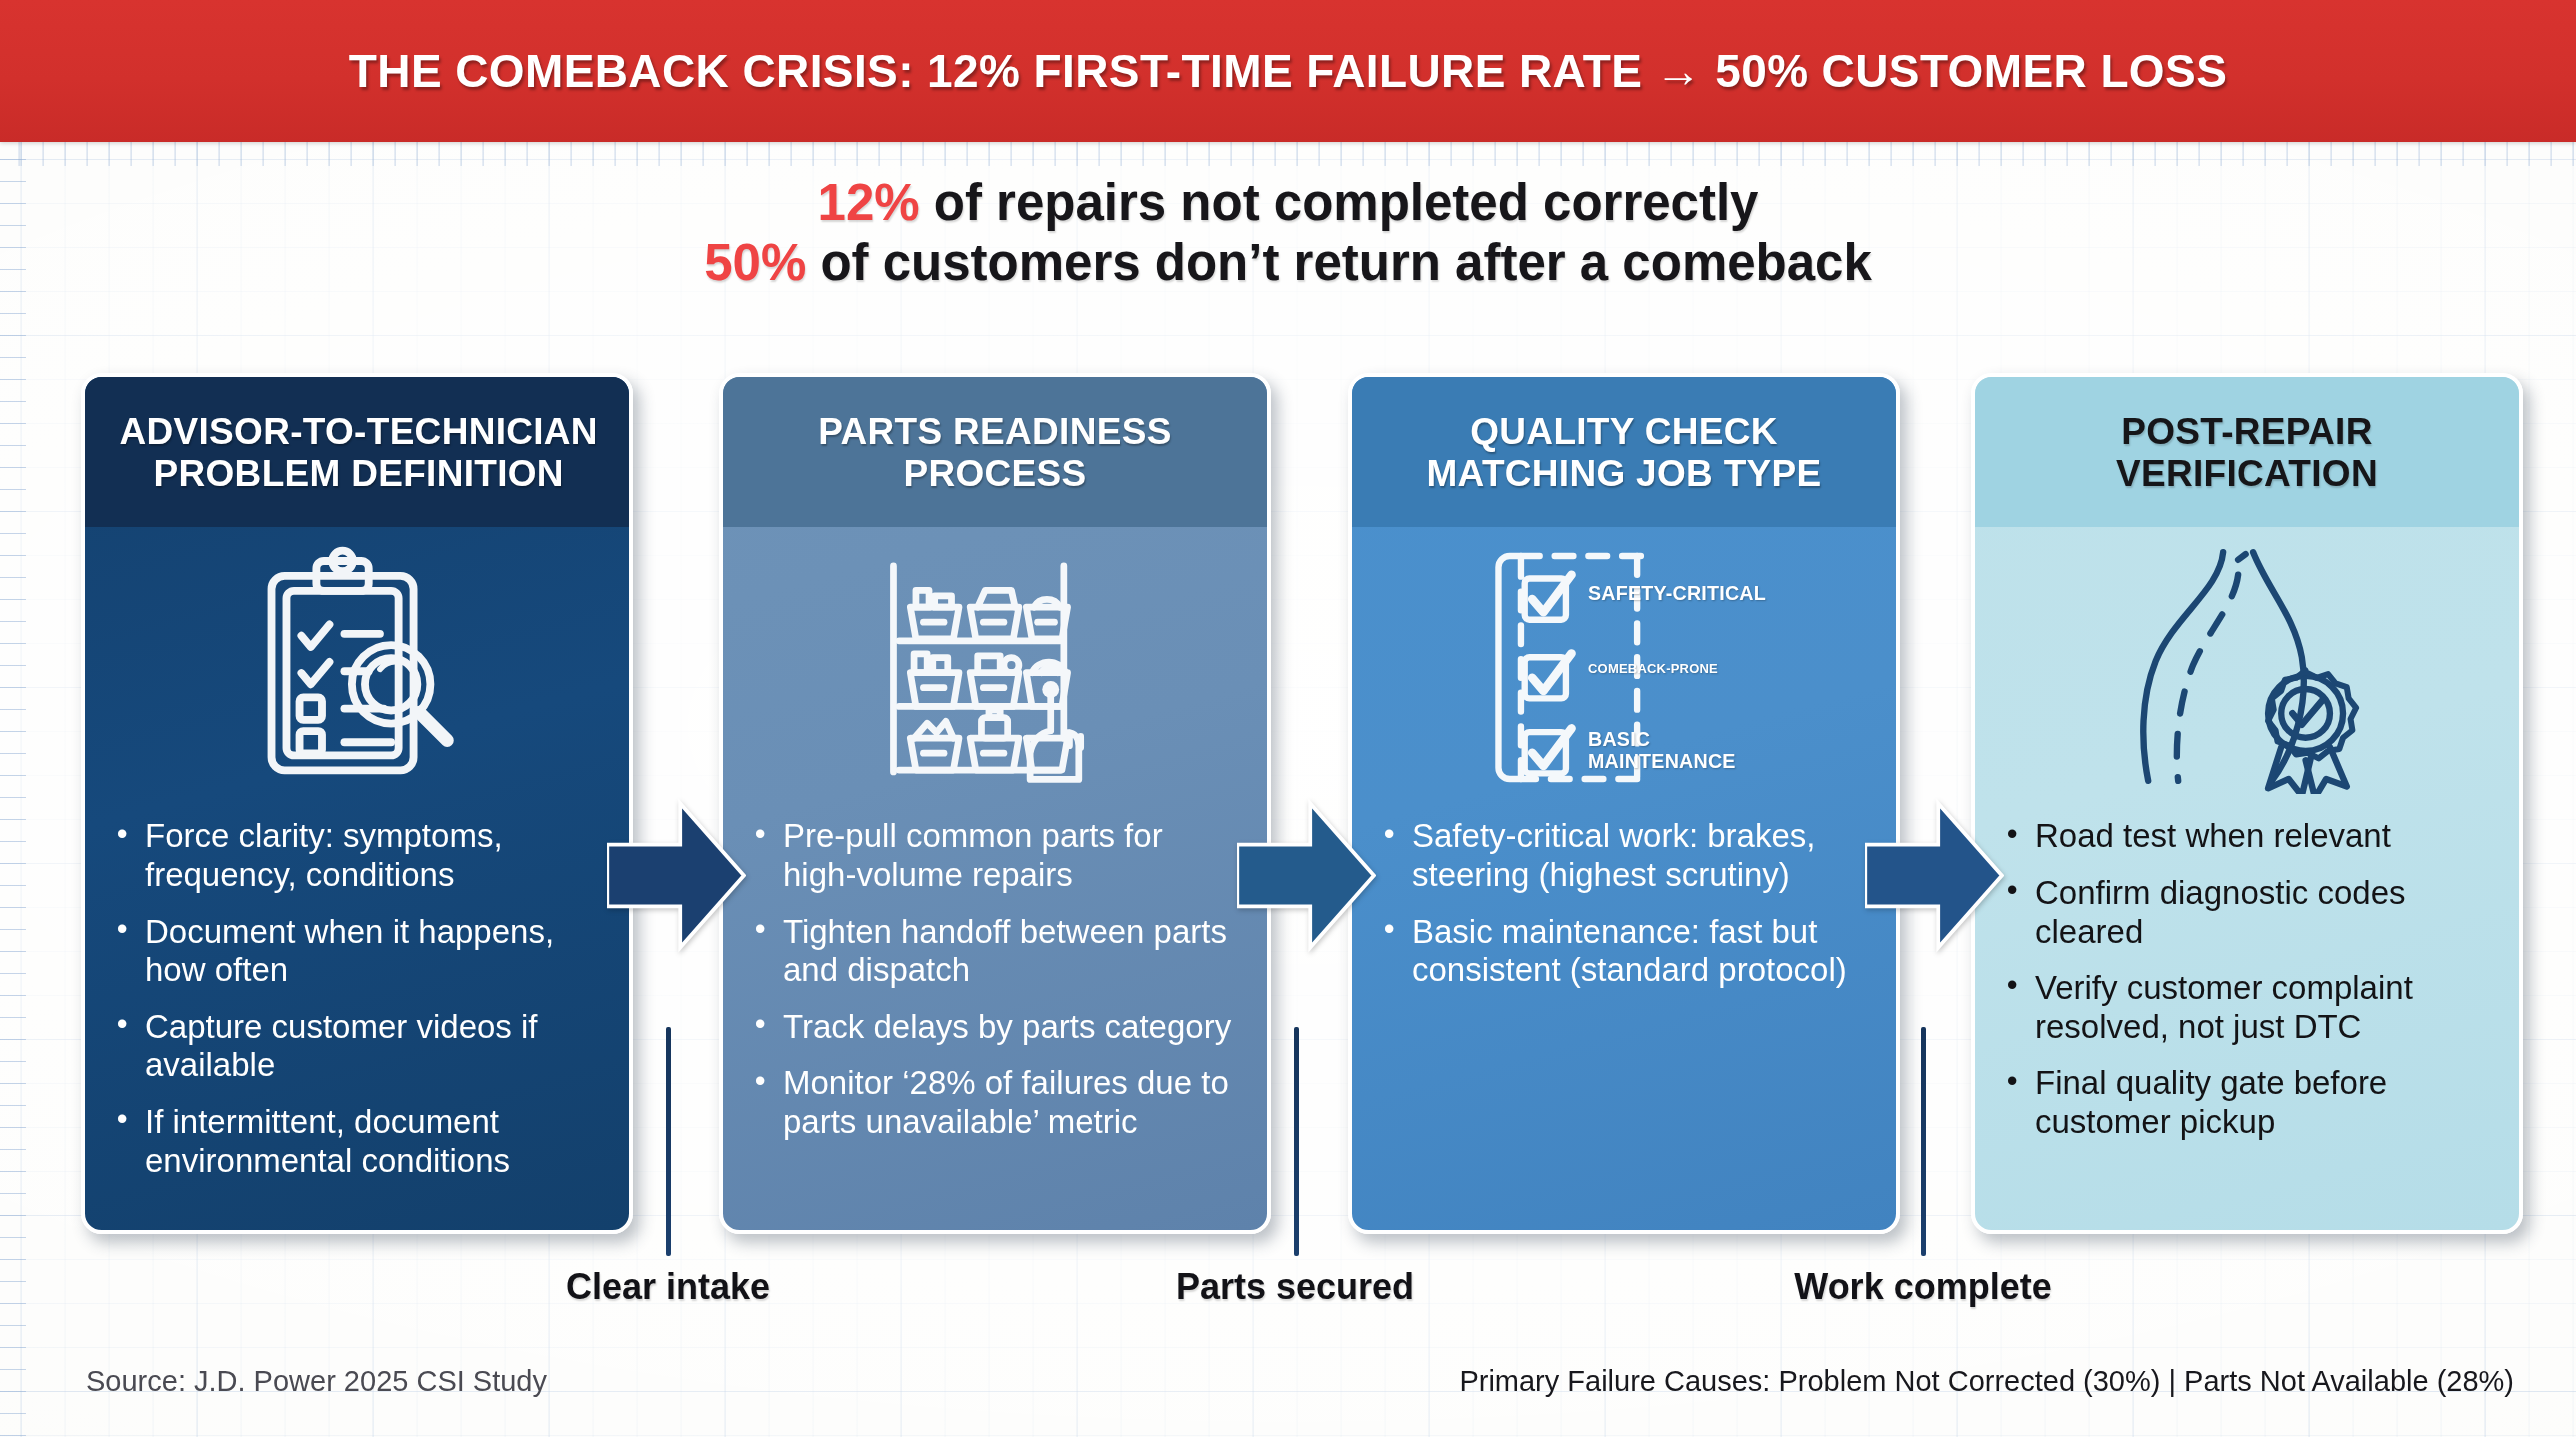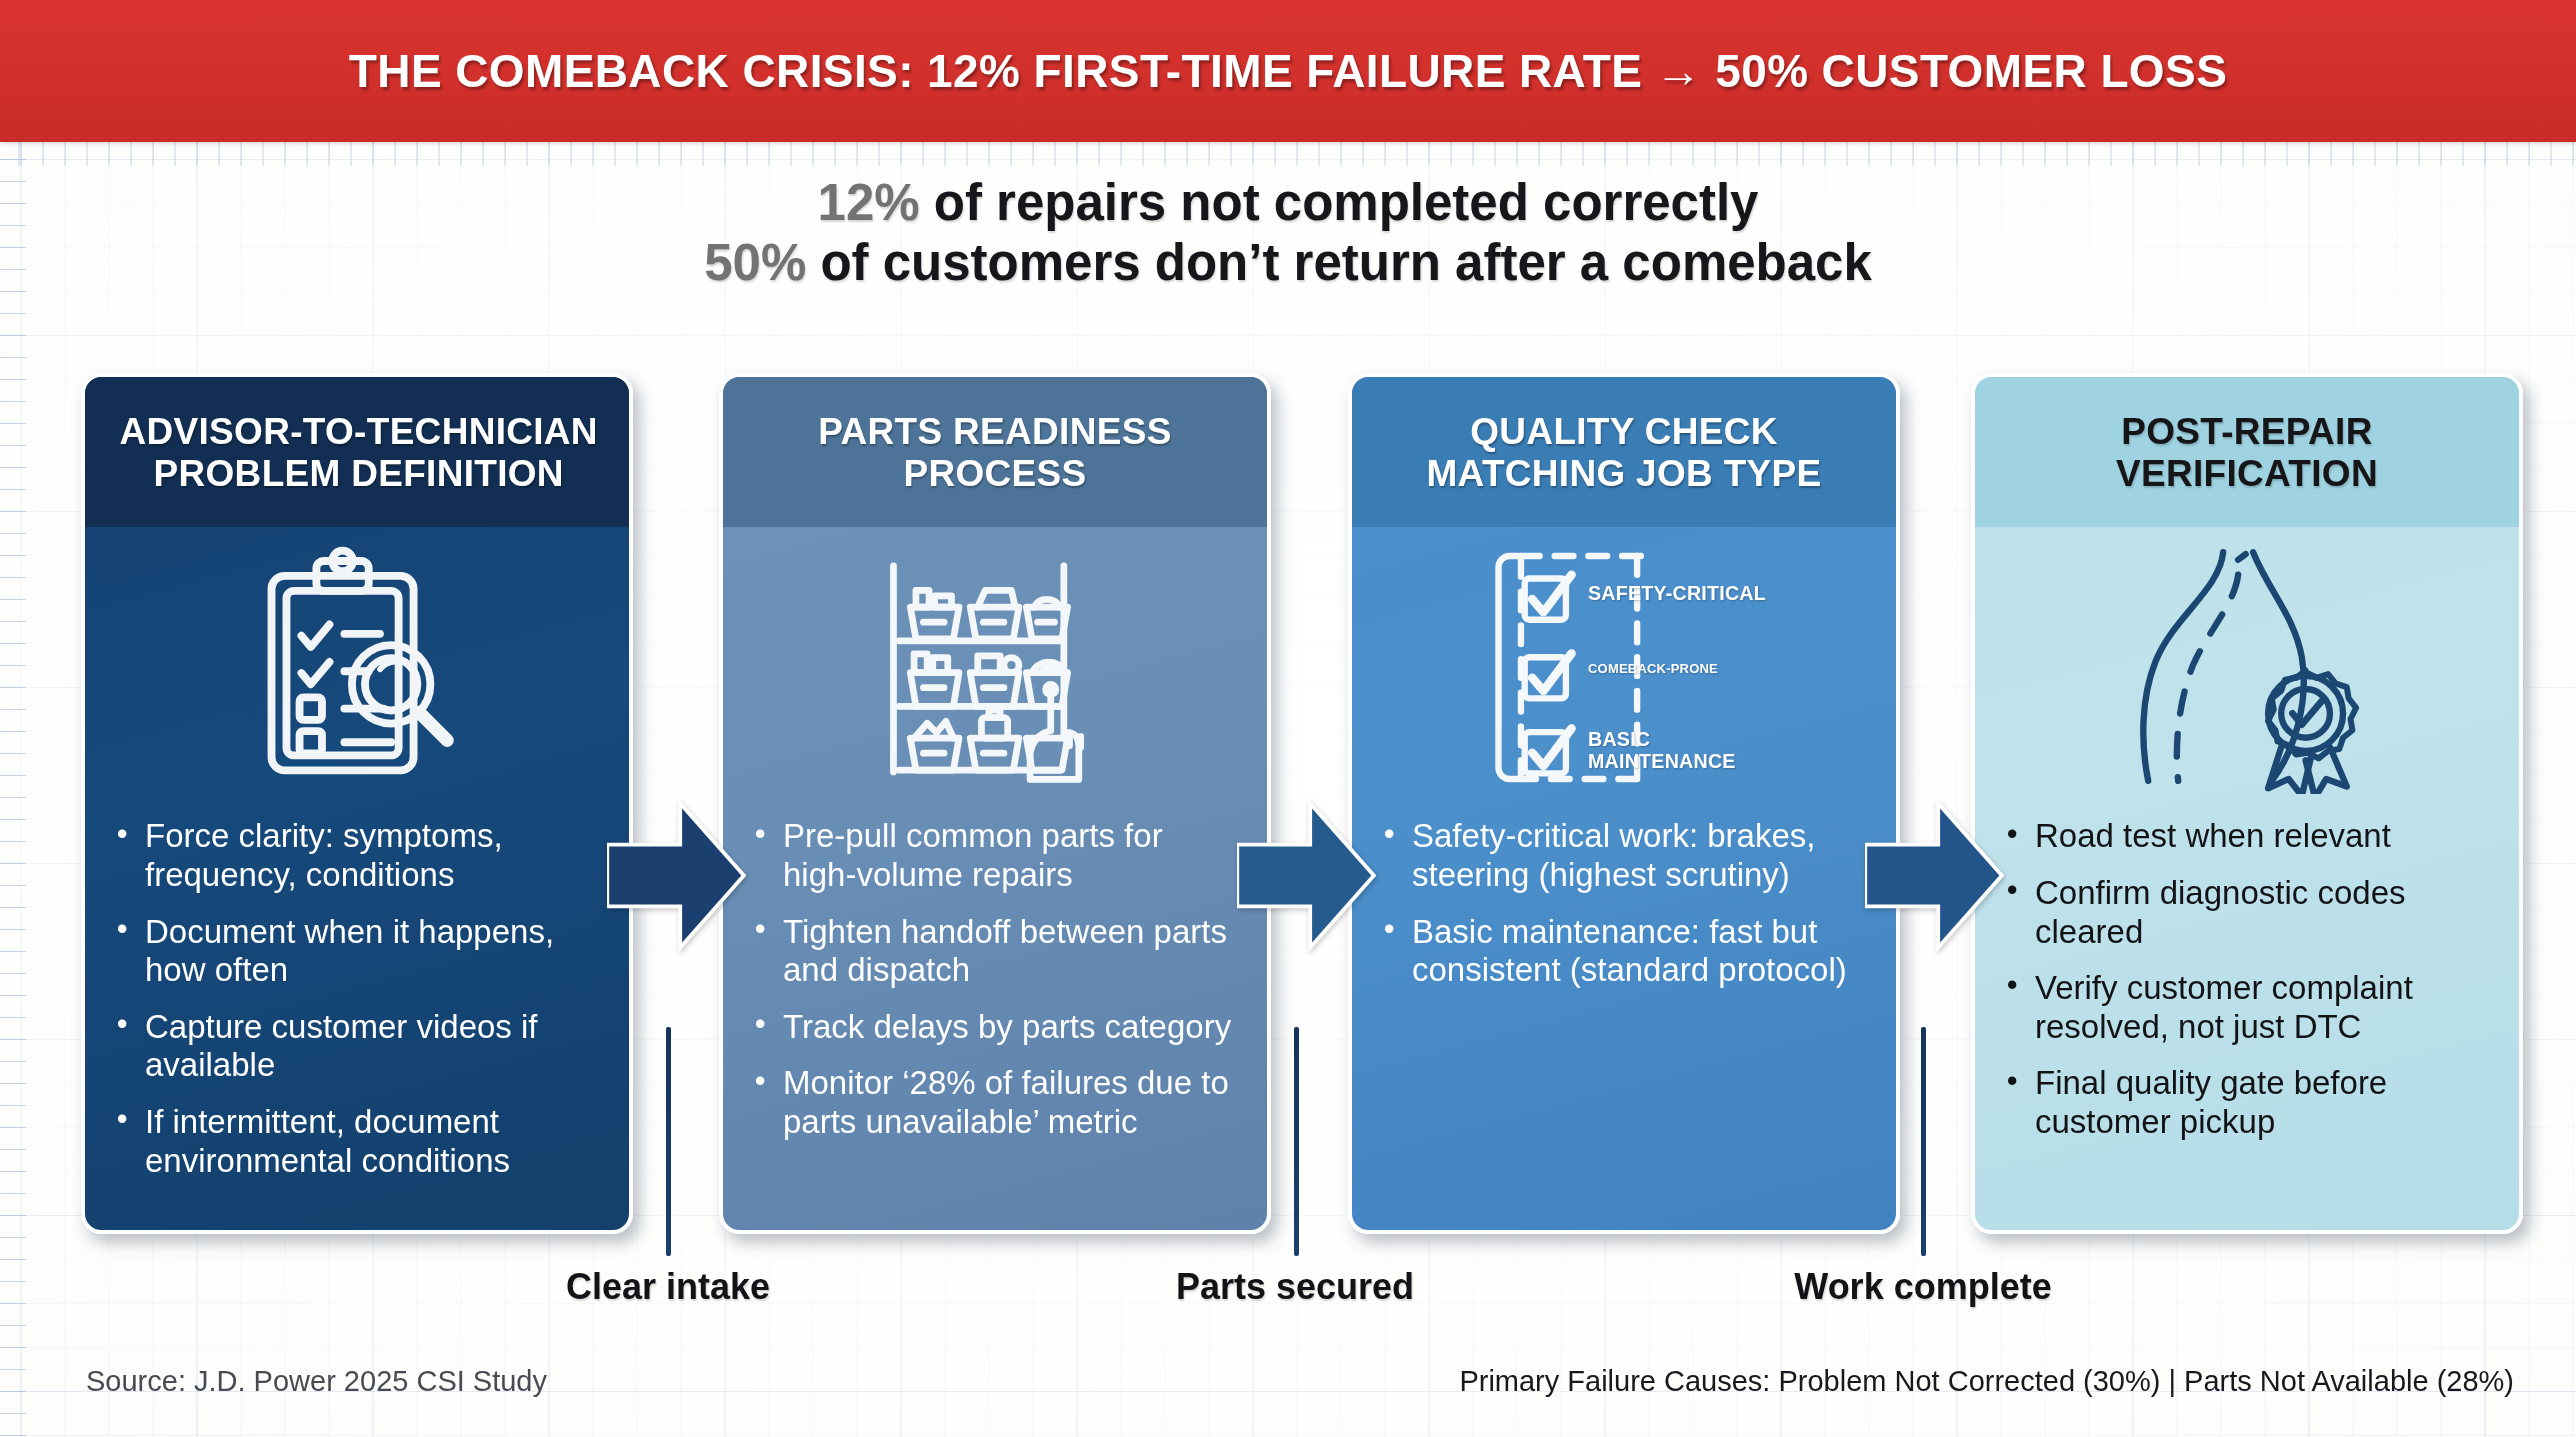--- a/index.html
+++ b/index.html
@@ -71,21 +71,21 @@
   
   #subtitle{
     position:absolute; top:173px; left:0; width:100%;
     text-align:center; z-index:6;
   }
   .sub-line{
     font-size:51px; font-weight:700; color:#17161a;
     line-height:1.18; white-space:nowrap;
     text-shadow:0.9px 1.9px 1.9px rgba(0,0,0,.16);
   }
-  .sub-stat{ color:#737373; }
+  .sub-stat{ color:#ef4444; }
 
   
   #cards{
     position:absolute; top:373px; left:0; width:2576px; height:861px; z-index:5;
   }
   .card{
     position:absolute; top:0; width:552px; height:861px;
     border-radius:20.6px;
     border:4.7px solid #ffffff;
     overflow:hidden;

